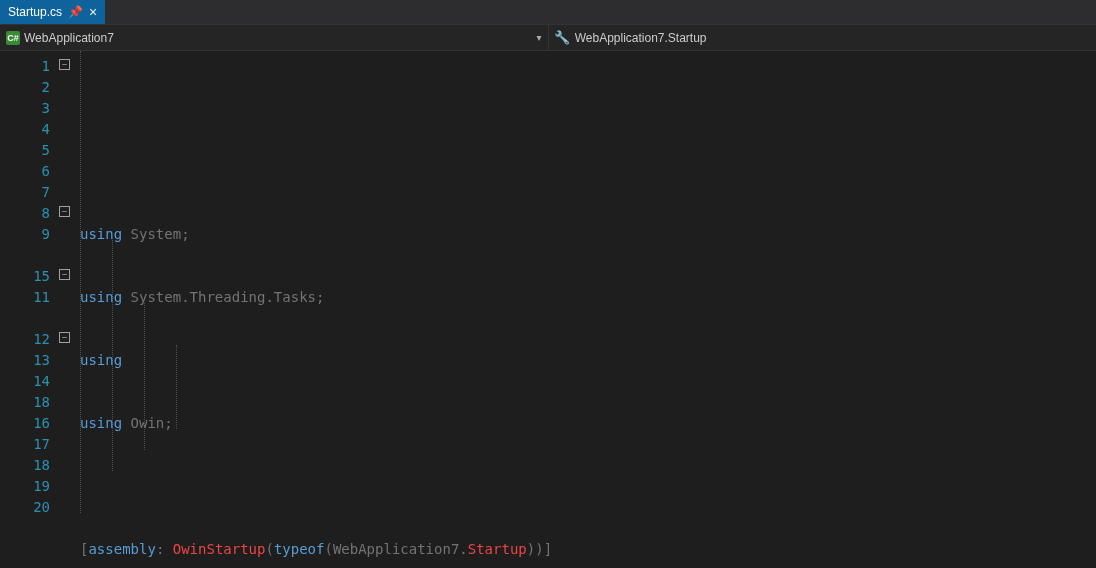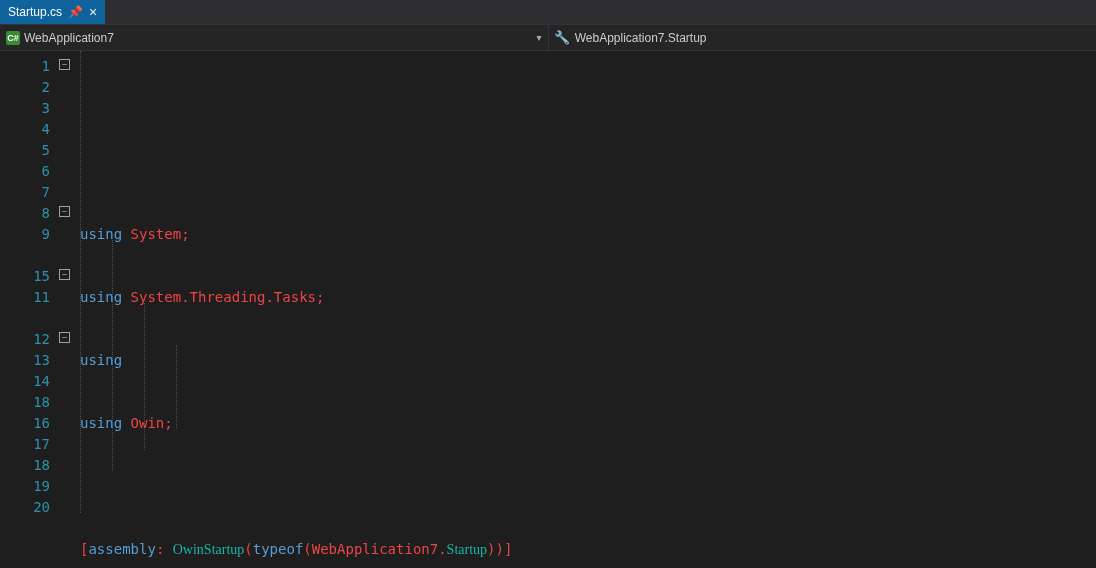--- a/index.html
+++ b/index.html
@@ -95,22 +95,22 @@
     line-height: 21px;
     white-space: pre;
     position: relative;
     text-align: right;
   }
   .row { height: 21px; display: flex; align-items: center; position: relative; padding-left: 2px;}
   
   .guide { position: absolute; top: 0; width: 0; border-left: 1px dotted #505050; }
   
   .kw { color: #569cd6; }
-  .type { color: #14b8a6; font-family: Liberation Serif, serif; }
-  .pln { color: #ef4444; }
+  .type { color: #ef4444; }
+  .pln { color: #737373; }
   
   .gutter .ref-space { height: 21px; }
 </style>
 </head>
 <body>
 
 <div class="tabbar">
   <div class="tab">
     <span>Startup.cs</span>
     <span class="pin">📌</span>

